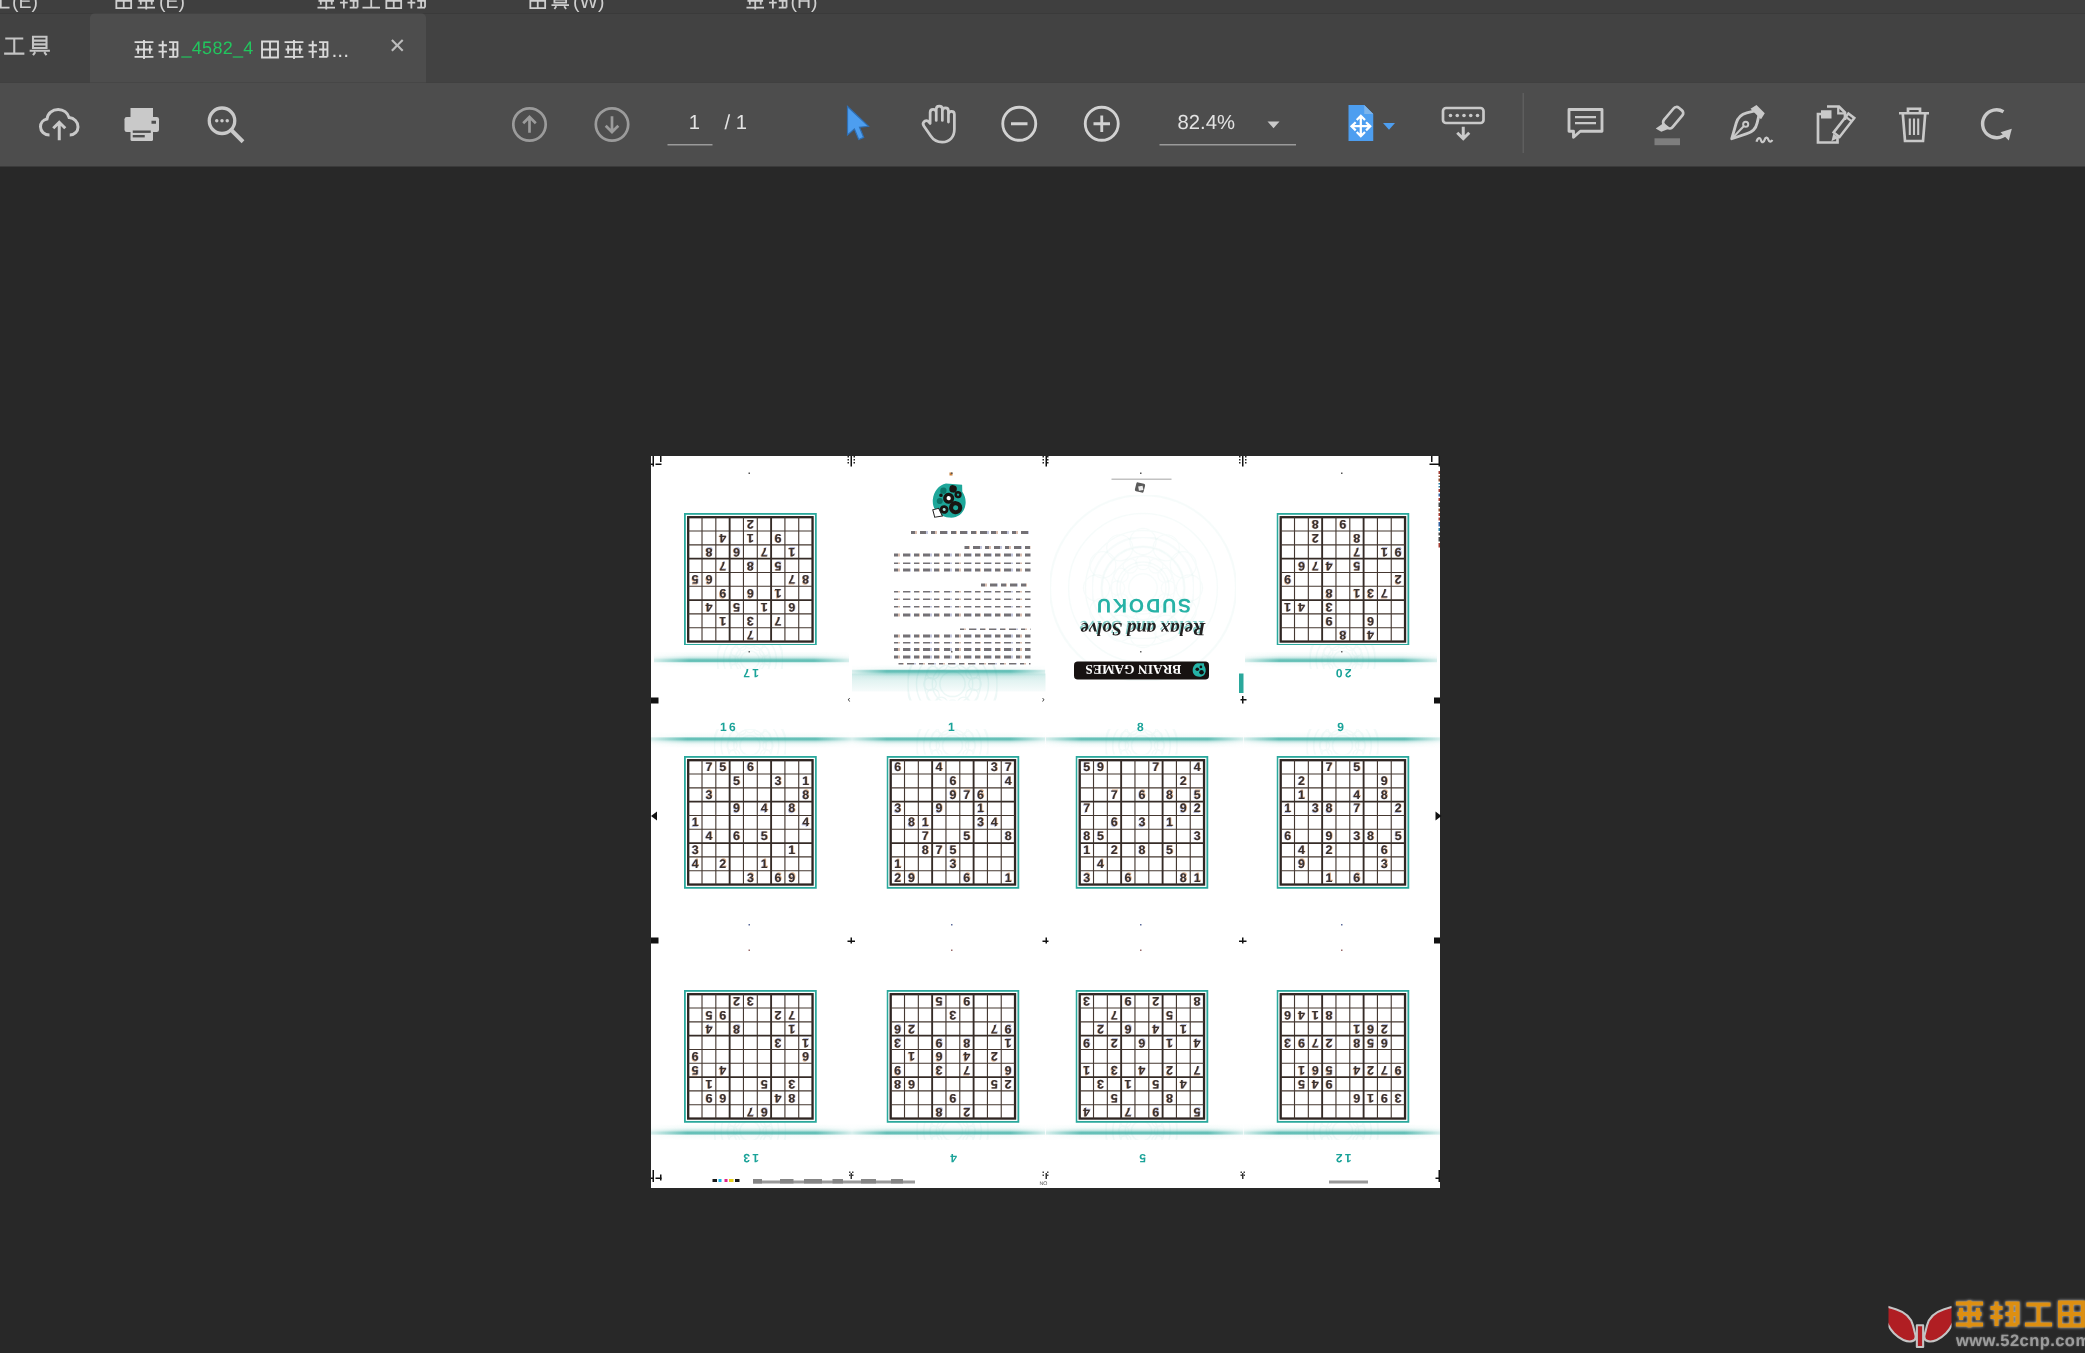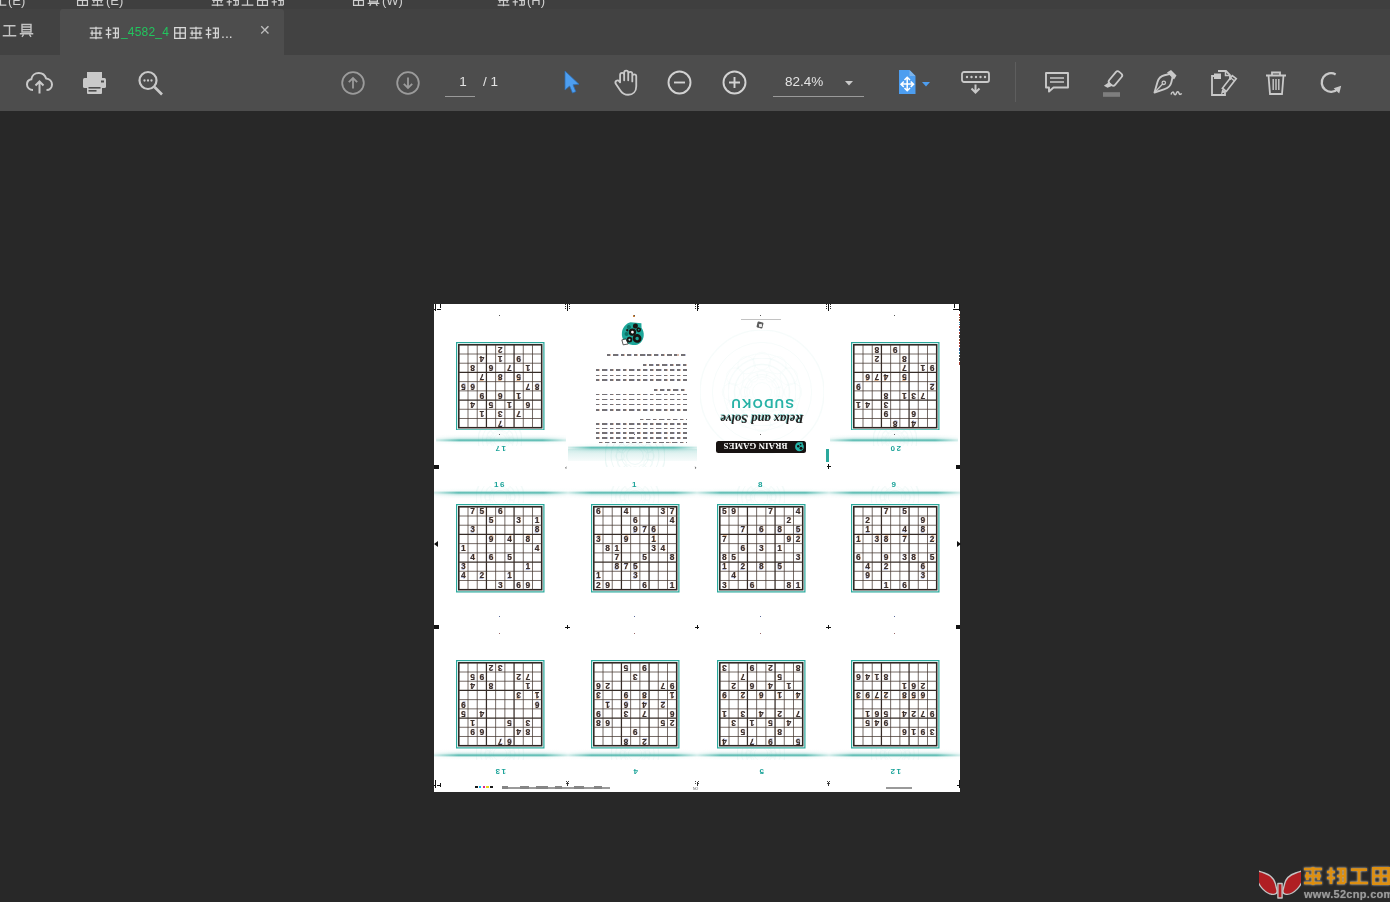--- a/index.html
+++ b/index.html
@@ -1384,21 +1384,21 @@
           <text x="35.04" y="65.27">1</text>
           <text x="53.46" y="74.48">8</text>
           <text x="62.67" y="74.48">1</text>
           <text x="71.88" y="74.48">4</text>
           <text x="81.09" y="74.48">6</text>
         </g>
       </g>
     </svg>
     <div style="position:absolute;left:46px;top:140px;width:40px;text-align:center;font-size:8px;font-weight:700;letter-spacing:1.5px;color:#1ba399;transform:rotate(180deg);">17</div>
     <div style="position:absolute;left:440.5px;top:140px;width:40px;text-align:center;font-size:8px;font-weight:700;letter-spacing:1.5px;color:#1ba399;transform:rotate(180deg);">20</div>
-    <div style="position:absolute;left:46px;top:176px;width:40px;text-align:center;font-size:8px;font-weight:700;letter-spacing:1.5px;color:#1ba399;">16</div>
+    <div style="position:absolute;left:46px;top:176px;width:40px;text-align:left;font-size:8px;font-weight:700;letter-spacing:1.5px;color:#1ba399;">16</div>
     <div style="position:absolute;left:181px;top:176px;width:40px;text-align:center;font-size:8px;font-weight:700;letter-spacing:1.5px;color:#1ba399;">1</div>
     <div style="position:absolute;left:307px;top:176px;width:40px;text-align:center;font-size:8px;font-weight:700;letter-spacing:1.5px;color:#1ba399;">8</div>
     <div style="position:absolute;left:440.5px;top:176px;width:40px;text-align:center;font-size:8px;font-weight:700;letter-spacing:1.5px;color:#1ba399;">9</div>
     <div style="position:absolute;left:46px;top:462.5px;width:40px;text-align:center;font-size:8px;font-weight:700;letter-spacing:1.5px;color:#1ba399;transform:rotate(180deg);">13</div>
     <div style="position:absolute;left:181px;top:462.5px;width:40px;text-align:center;font-size:8px;font-weight:700;letter-spacing:1.5px;color:#1ba399;transform:rotate(180deg);">4</div>
     <div style="position:absolute;left:307px;top:462.5px;width:40px;text-align:center;font-size:8px;font-weight:700;letter-spacing:1.5px;color:#1ba399;transform:rotate(180deg);">5</div>
     <div style="position:absolute;left:440.5px;top:462.5px;width:40px;text-align:center;font-size:8px;font-weight:700;letter-spacing:1.5px;color:#1ba399;transform:rotate(180deg);">12</div>
 <svg style="position:absolute;left:186px;top:14px" width="26" height="29" viewBox="0 0 26 29">
 <g transform="rotate(186 13 14.5)">
 <path d="M12 2 C5.5 2 2 6.8 2 12.2 C2 15.4 3.2 18 5 20 L5.6 24.6 L16.4 24.4 C21 22.8 24 18.4 24 13 C24 6.2 18.8 2 12 2 Z" fill="#1ea79a"></path>

